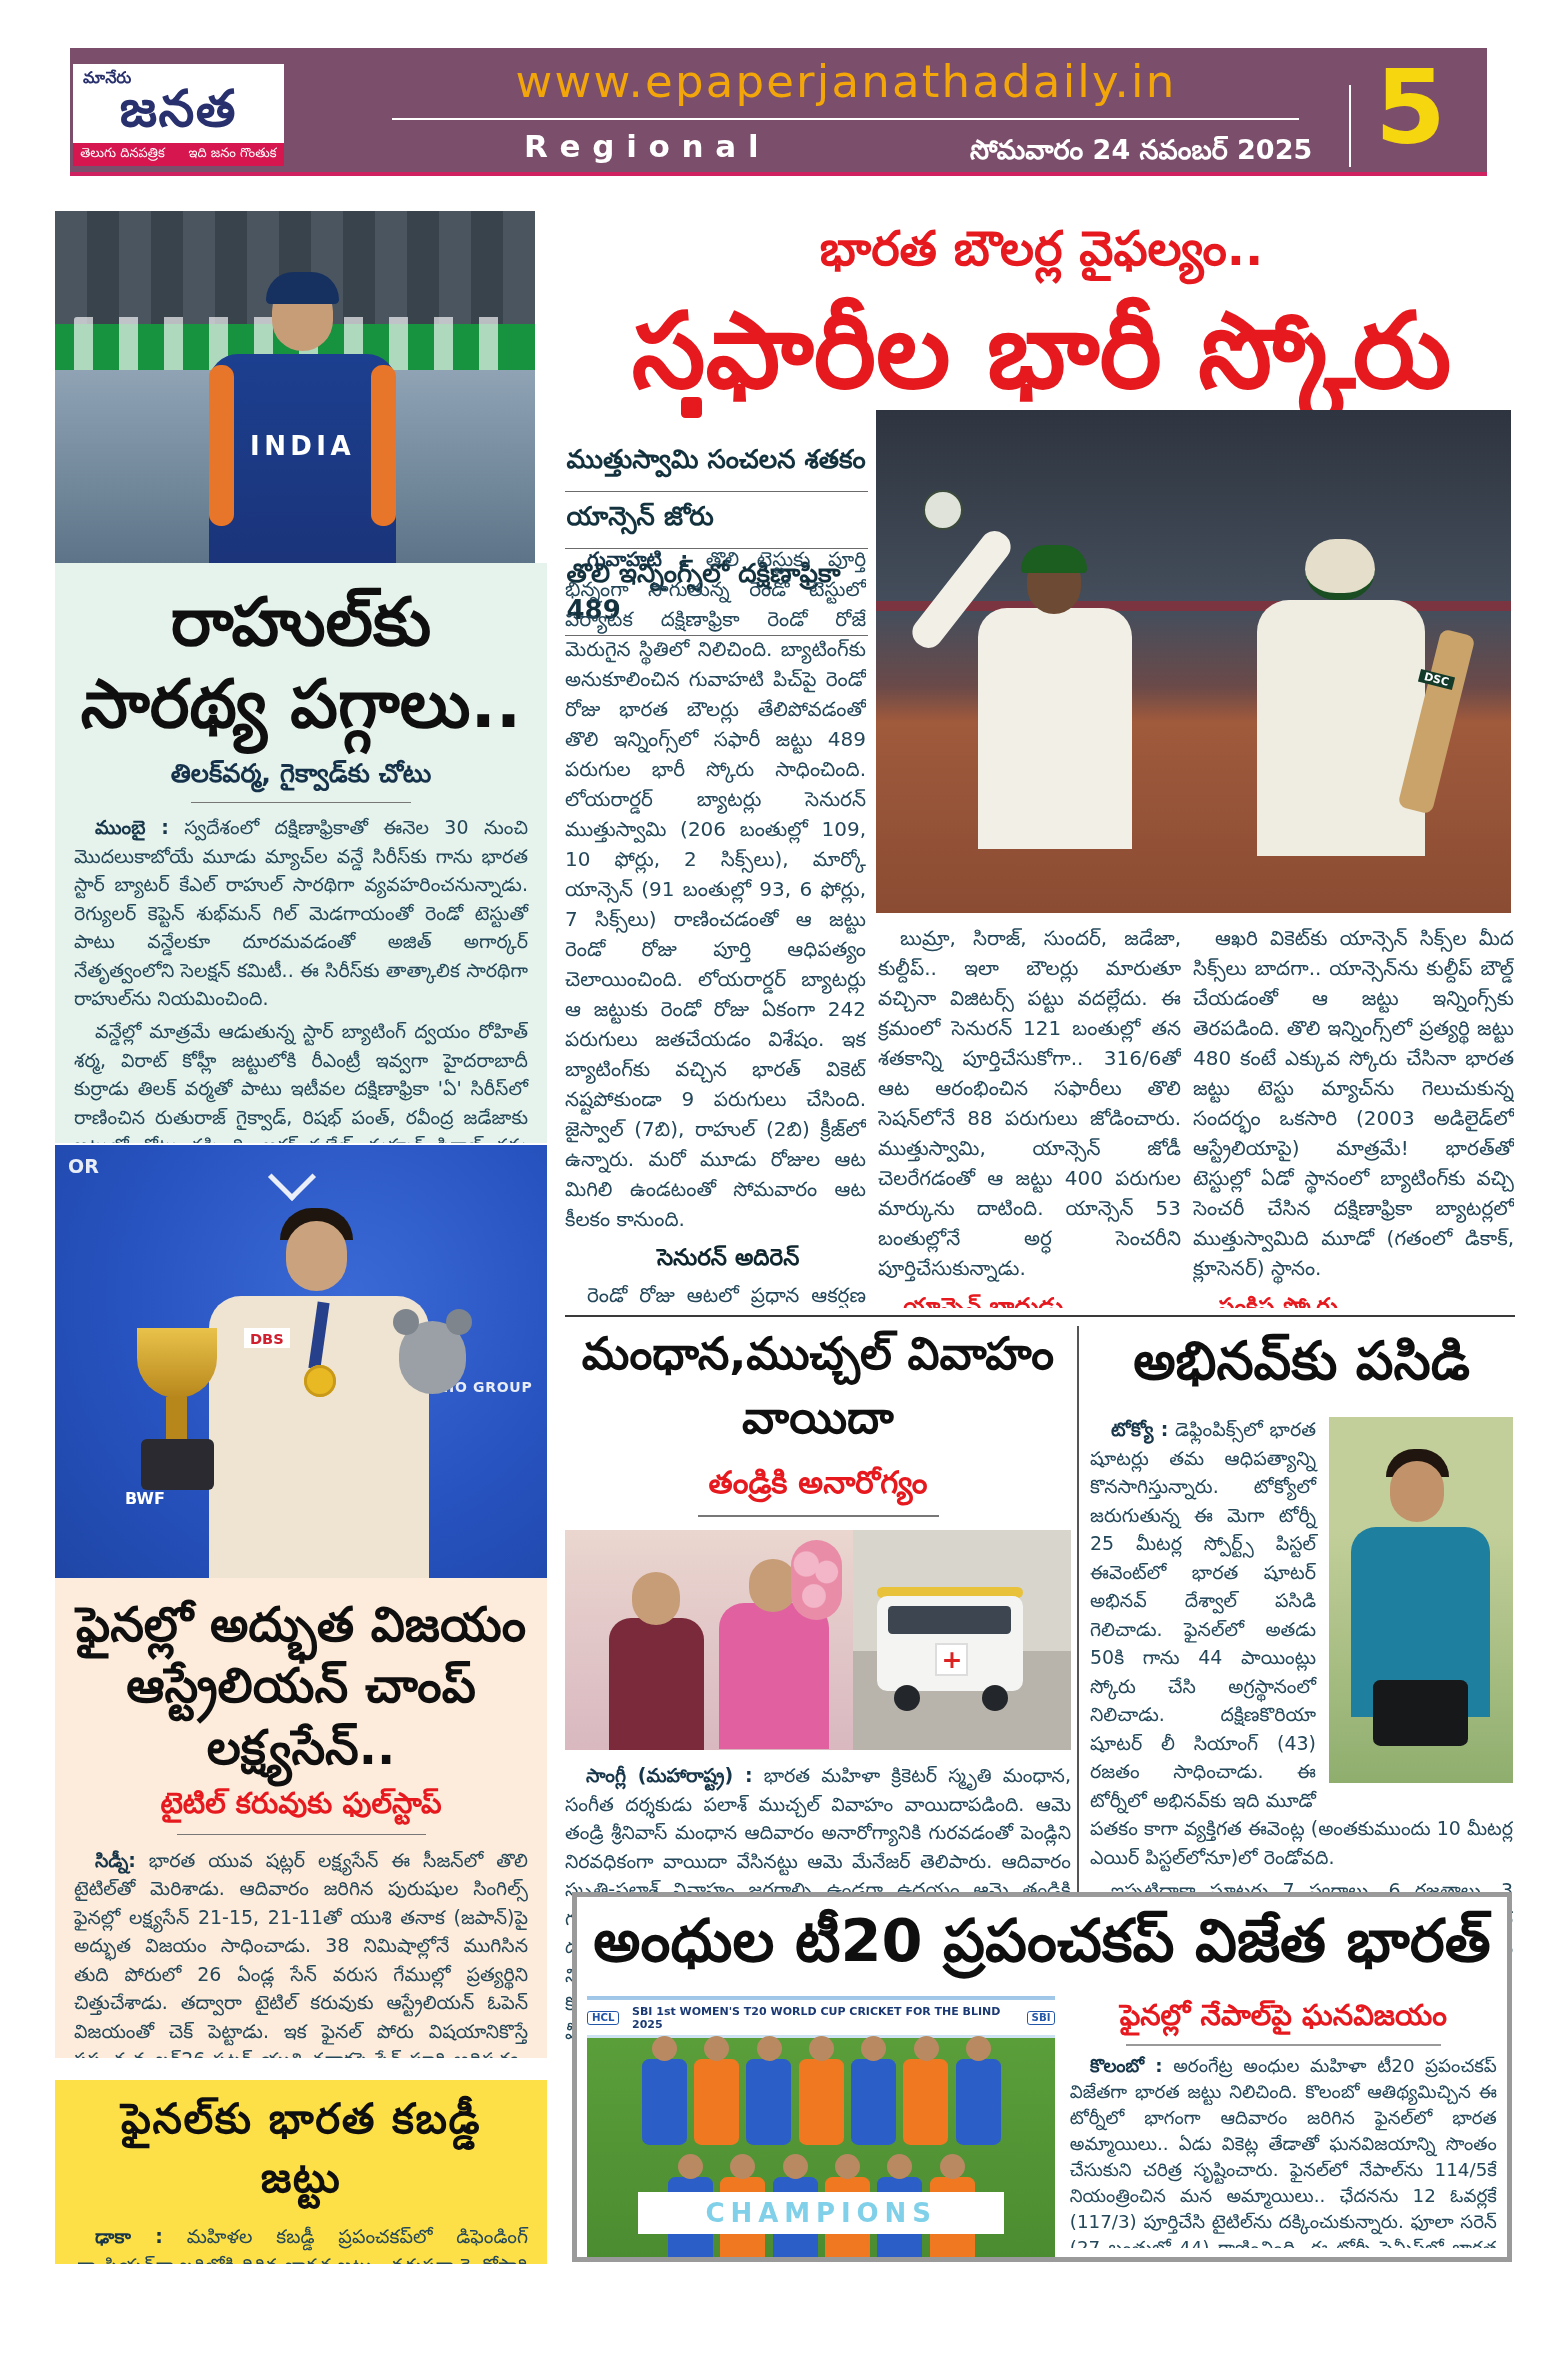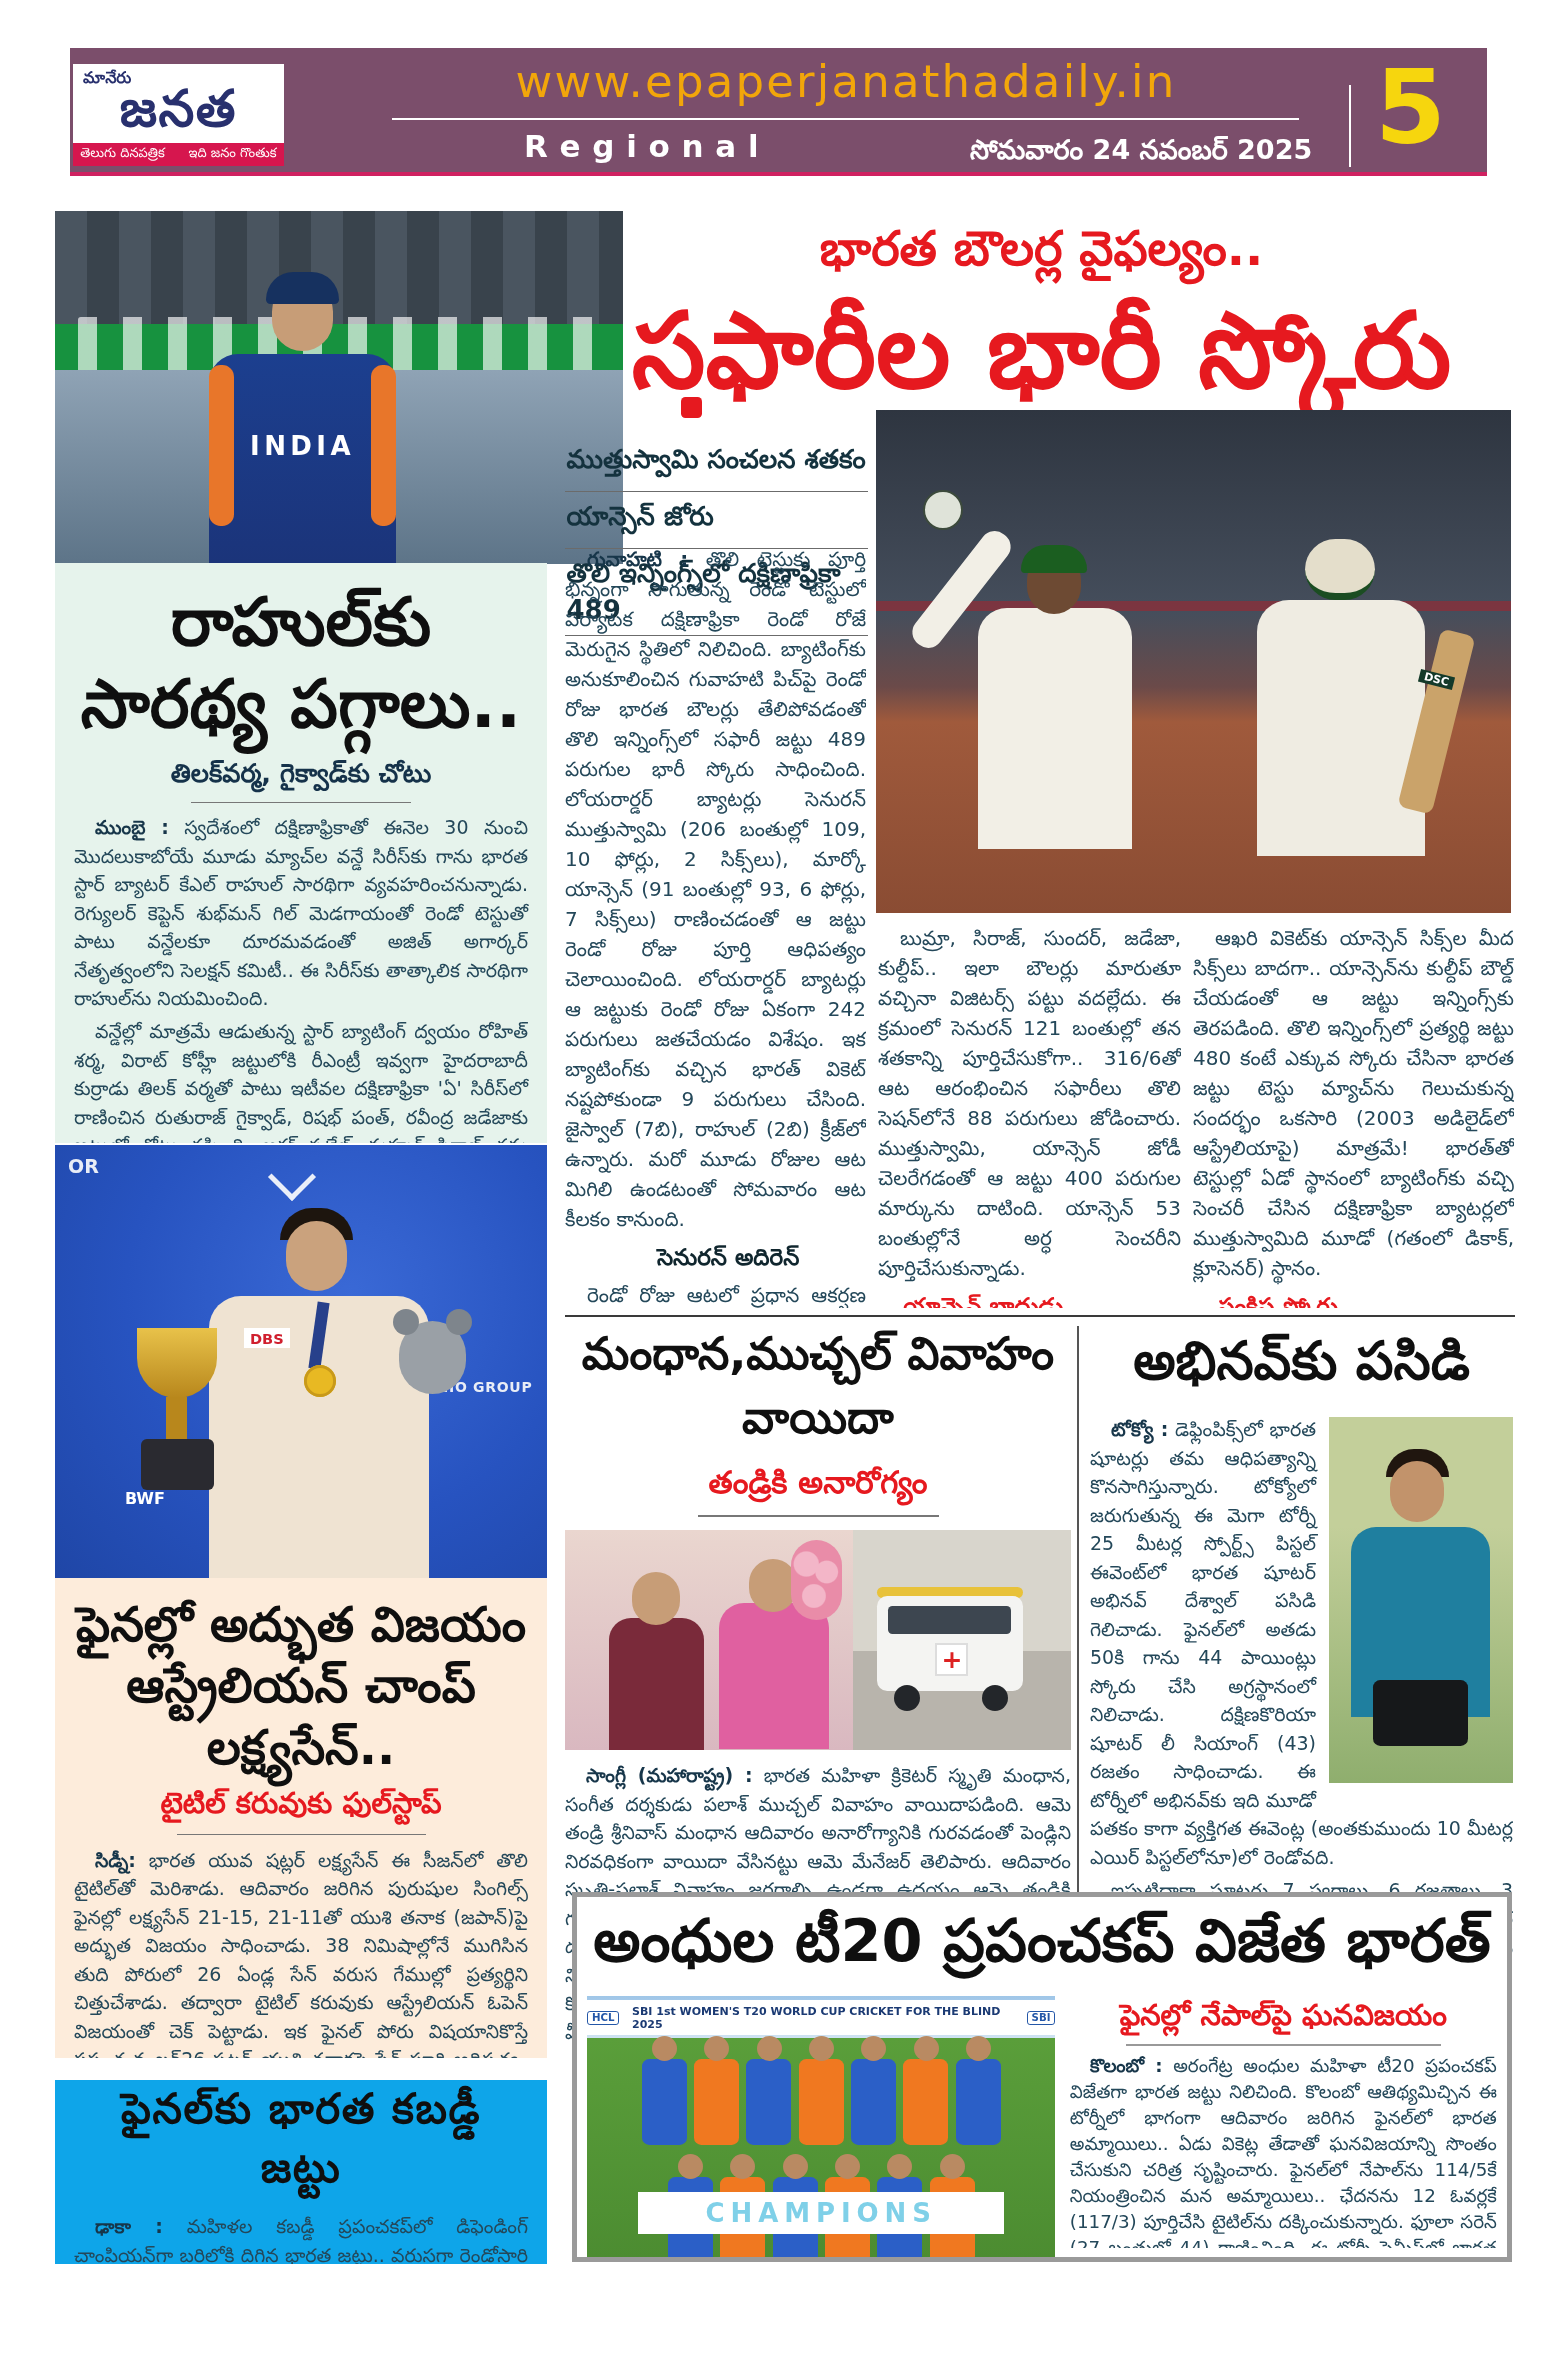--- a/index.html
+++ b/index.html
@@ -17,21 +17,21 @@
   .hdr-edition{position:absolute;left:454px;top:80px;font-size:31px;font-weight:700;color:#fff;letter-spacing:11.7px;}
   .hdr-date{position:absolute;left:900px;top:86px;font-size:27px;font-weight:700;color:#fff;}
   .hdr-vline{position:absolute;right:136px;top:37px;width:2.2px;height:82px;background:#fff;}
   .hdr-page{position:absolute;right:41px;top:0px;font-size:102px;font-weight:800;color:#f6d60e;}
   
   .photo{position:absolute;overflow:hidden;}
   .body-txt{font-size:19px;line-height:1.5;text-align:justify;color:#24485a;}
   .body-txt p{margin:0 0 4.4px;text-indent:1.1em;}
   .red{color:#e6191f;}
   
-  .rahul-photo{left:55px;top:211px;width:568px;height:353px;}
+  .rahul-photo{left:55px;top:211px;width:480px;height:353px;}
   .r-stands{position:absolute;top:0;left:0;right:0;height:32%;background:repeating-linear-gradient(90deg,#4a5560 0 32px,#39434c 32px 64px);}
   .r-board{position:absolute;top:32%;left:0;right:0;height:13%;background:#17923f;}
   .r-board-text{position:absolute;top:30%;left:4%;right:4%;height:40%;background:repeating-linear-gradient(90deg,rgba(255,255,255,.65) 0 19px,transparent 19px 45px);border-radius:2.9px;}
   .r-lower{position:absolute;top:45%;left:0;right:0;bottom:0;background:linear-gradient(180deg,#8fa3b5,#5d7488);}
   .r-head{position:absolute;left:217px;top:70px;width:61px;height:70px;border-radius:31px;background:#c79d77;}
   .r-cap{position:absolute;left:211px;top:61px;width:73px;height:32px;border-radius:37px 37px 5.9px 5.9px;background:#16315f;}
   .r-body{position:absolute;left:154px;top:143px;width:187px;height:209px;border-radius:29px 29px 0 0;background:linear-gradient(180deg,#1c3f8f,#1b347a);}
   .r-shoulder{position:absolute;width:25px;height:161px;top:154px;background:#e8762a;border-radius:11.7px;}
   .r-jersey{position:absolute;left:154px;top:220px;width:187px;text-align:center;font-size:26px;font-weight:800;color:#fff;letter-spacing:4.4px;}
   .rahul-box{position:absolute;left:55px;top:563px;width:492px;height:580px;background:#e6f3ec;padding:19px;box-sizing:border-box;overflow:hidden;}
@@ -126,21 +126,21 @@
   .bp-trophy-cup{position:absolute;left:82px;top:183px;width:80px;height:70px;border-radius:0 0 51px 51px;background:linear-gradient(180deg,#e8c24a,#b8871c);}
   .bp-trophy-stem{position:absolute;left:111px;top:252px;width:20.5px;height:44px;background:#b8871c;}
   .bp-trophy-base{position:absolute;left:86px;top:294px;width:73px;height:51px;background:#2a2a30;border-radius:5.9px;}
   .bp-koala{position:absolute;left:344px;top:176px;width:67px;height:73px;border-radius:35px;background:#9aa0a6;}
   .bp-koala::before,.bp-koala::after{content:"";position:absolute;top:-11.7px;width:26px;height:26px;border-radius:50%;background:#7e858c;}
   .bp-koala::before{left:-5.9px;} .bp-koala::after{right:-5.9px;}
   .bad-box{position:absolute;left:55px;top:1578px;width:492px;height:480px;background:#fdecdb;padding:16px 19px;box-sizing:border-box;overflow:hidden;}
   .bad-hl{font-size:48px;font-weight:800;color:#0f0f0f;text-align:center;line-height:1.28;}
   .bad-sub{font-size:29px;font-weight:700;color:#e6191f;text-align:center;margin-top:7.3px;}
   
-  .kabaddi{position:absolute;left:55px;top:2080px;width:492px;height:184px;background:#0ea5e9;padding:4px 19px;box-sizing:border-box;overflow:hidden;}
+  .kabaddi{position:absolute;left:55px;top:2080px;width:492px;height:184px;background:#fde047;padding:14px 19px;box-sizing:border-box;overflow:hidden;}
   .k-hl{font-size:42px;font-weight:800;text-align:center;color:#0f0f0f;letter-spacing:1.5px;}
   .k-body{margin-top:10.2px;}
   b.dl{color:#17364a;}
 </style>
 </head>
 <body>
 
 <div id="page">
 
   <div class="header">

